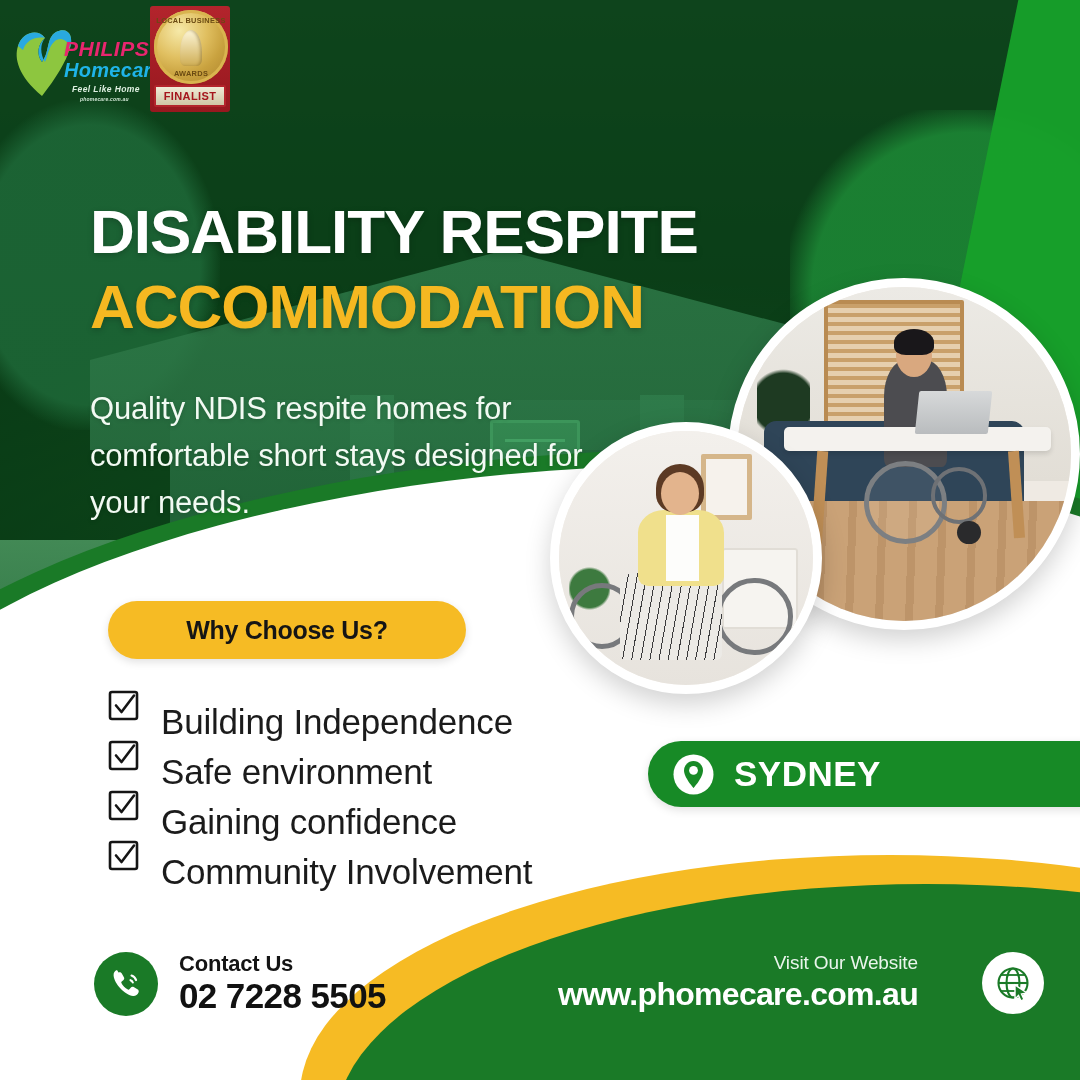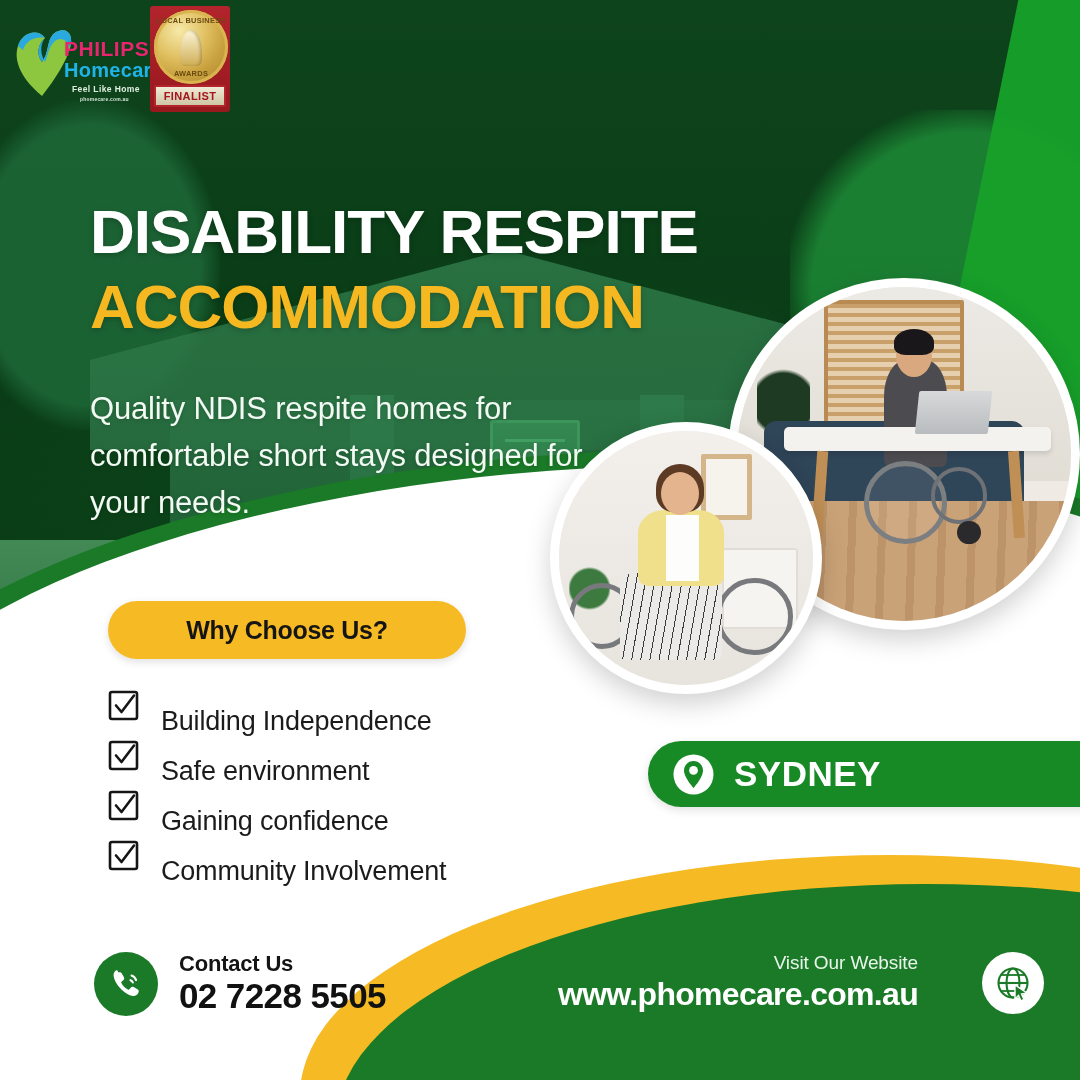--- a/index.html
+++ b/index.html
@@ -84,21 +84,21 @@
     transform:rotate(-4.2deg);
   }
   .wave-dark{
     position:absolute; left:-160px; top:455px; width:1440px; height:560px;
     background:#1a7a27;
     border-radius:50% 50% 0 0 / 46% 46% 0 0;
     transform:rotate(-4.6deg);
   }
 
   
-  .logo-wrap{ position:absolute; left:12px; top:16px; width:140px; height:90px; }
+  .logo-wrap{ position:absolute; left:12px; top:16px; width:140px; height:90px;font-style:italic; }
   .logo-swirl{ position:absolute; left:0; top:6px; width:62px; height:76px; }
   .logo-txt{ position:absolute; left:52px; top:22px; }
   .logo-philips{
     font-size:21px; font-weight:800; letter-spacing:.5px; line-height:1;
     color:#e8266f; text-shadow:0 0 2px rgba(0,0,0,.15);
   }
   .logo-home{
     font-size:20px; font-weight:800; letter-spacing:.3px; line-height:1.15;
     color:#1fb4e8;
   }
@@ -229,21 +229,21 @@
   .why-badge span{
     font-size:25px; font-weight:800; color:#151515; letter-spacing:-.3px;
   }
 
   
   .checklist{ position:absolute; left:108px; top:688px; width:520px; }
   .check-row{ display:flex; align-items:center; margin-bottom:16px; height:34px; }
   .check-box{ width:31px; height:31px; flex:none; position:relative; }
   .check-box svg{ display:block; }
   .check-label{
-    margin-left:22px; font-size:27px; font-weight:400; color:#1b1b1b;
+    margin-left:22px; font-size:35px; font-weight:400; color:#1b1b1b;
     letter-spacing:-.2px; line-height:1;margin-top:32px;
   }
 
   
   .sydney{
     position:absolute; left:648px; top:741px; width:470px; height:66px;
     background:#178a26; border-radius:33px 0 0 33px;
     display:flex; align-items:center; padding-left:24px;
     box-shadow:0 3px 10px rgba(0,0,0,.12);
   }

